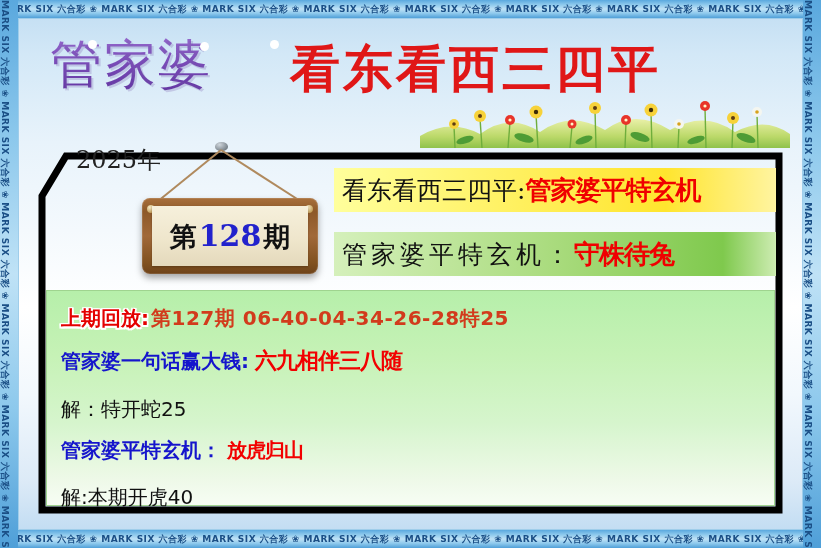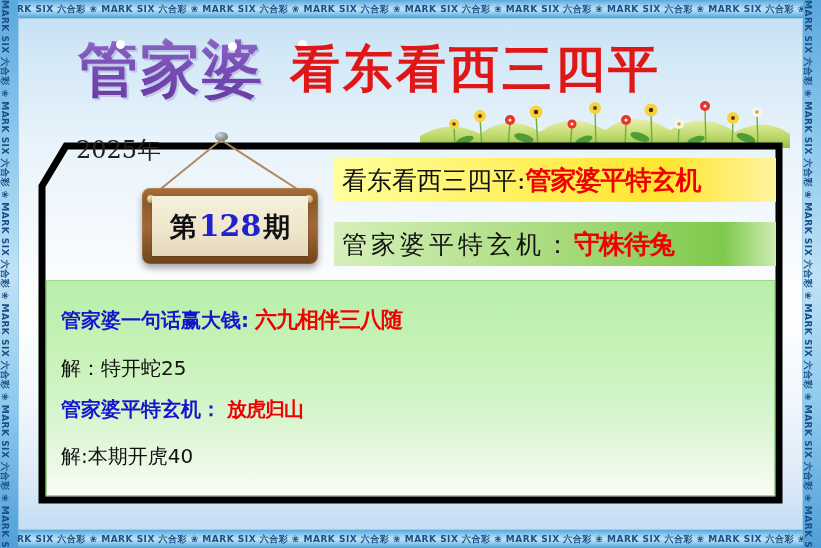--- a/index.html
+++ b/index.html
@@ -46,29 +46,28 @@
     position:absolute; left:18px; top:18px;
     width:785px; height:512px;
     border:1px solid #9fcdea;
     z-index: 1;
     pointer-events:none;
   }
 
   
   .logo-gjp {
     position:absolute; left:50px; top:30px;
-    font-size:60px; font-weight:bold;
+    font-size:52px; font-weight:normal;
     font-family:"DejaVu Sans","Liberation Sans",sans-serif;
     color:#7a4fb5;
     background: linear-gradient(180deg,#9a6fd0 0%, #7a4cb8 45%, #5d2f9c 100%);
     -webkit-background-clip:text; background-clip:text; -webkit-text-fill-color:transparent;
     letter-spacing:2px;
     text-shadow: 2px 2px 0 rgba(120,90,170,.25);
     z-index:3;
-    margin-left:28px;
   }
   .logo-gjp::after{
     content:""; position:absolute; left:38px; top:10px;
     width:9px; height:9px; border-radius:50%;
     background:#fff; box-shadow: 112px 2px 0 #fff, 182px 0 0 #fff;
   }
   .title-main {
     position:absolute; left:290px; top:36px;
     font-size:50px; font-weight:bold;
     font-family:"DejaVu Serif","Liberation Serif",serif;
@@ -78,21 +77,21 @@
   }
 
   
   .meadow {
     position:absolute; left:420px; top:92px; width:370px; height:56px;
     z-index:2;
   }
 
   
   .panel {
-    position:absolute; left:36px; top:140px; width:749px; height:366px;
+    position:absolute; left:36px; top:150px; width:749px; height:366px;
     z-index:4;
   }
   .panel-outline { position:absolute; inset:0; }
   .year-label {
     position:absolute; left:40px; top:-6px;
     font-size:24px; color:#222;
     font-family:"DejaVu Serif","Liberation Serif",serif;
     z-index:5;
   }
 
@@ -288,20 +287,24 @@
       <span class="b-value">管家婆平特玄机</span>
     </div>
 
     <div class="banner banner-green">
       <span class="b-label spaced">管家婆平特玄机：</span>
       <span class="b-value">守株待兔</span>
     </div>
 
     <div class="content-box">
 
+      <div class="row r1">
+        <span class="tag-replay">上期回放:</span>
+        <span class="replay-nums">第127期 06-40-04-34-26-28特25</span>
+      </div>
 
       <div class="row r2">
         <span class="lbl-blue">管家婆一句话赢大钱:</span>
         <span class="val-red">六九相伴三八随</span>
       </div>
 
       <div class="row r3">
         <span class="lbl-black">解：特开蛇25</span>
       </div>
 

